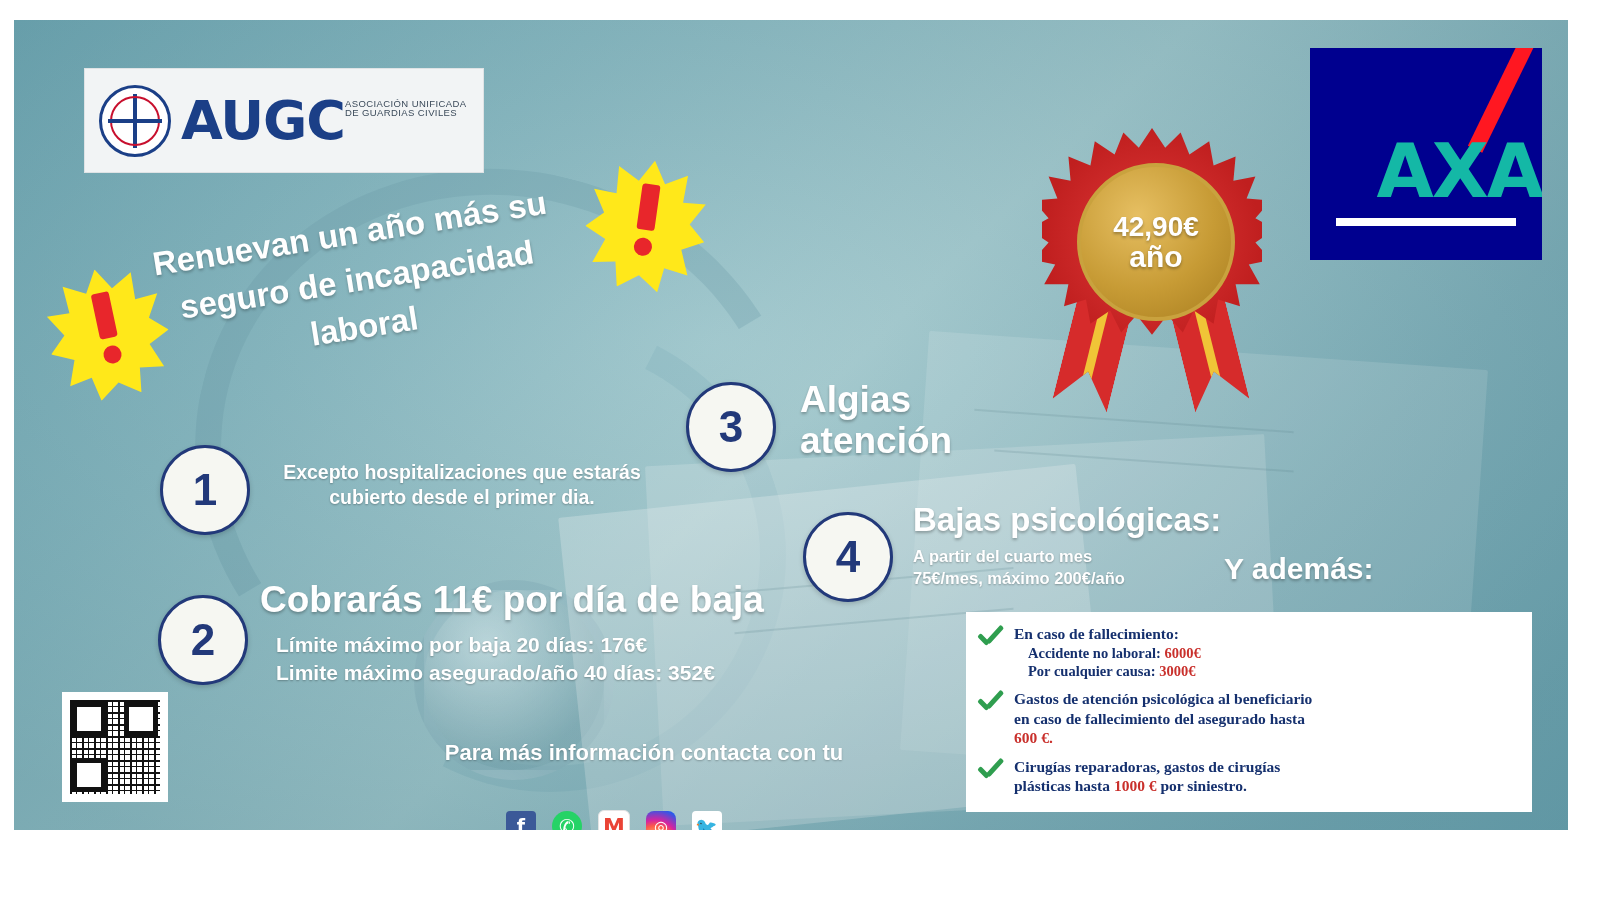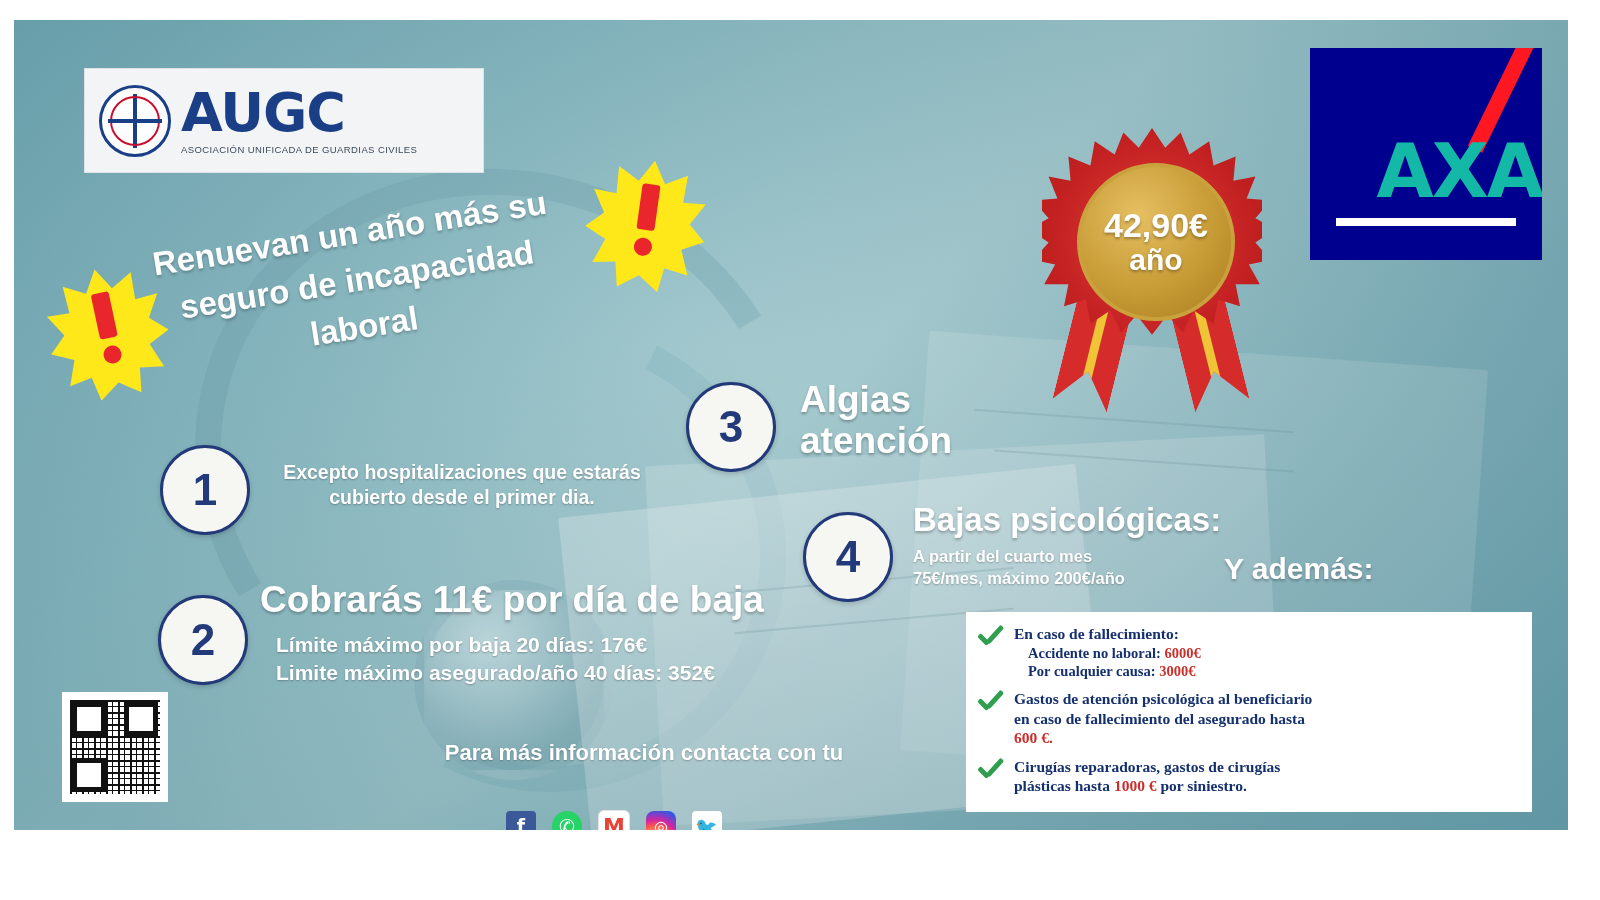--- a/index.html
+++ b/index.html
@@ -103,21 +103,21 @@
     content: "";
     position: absolute; top: 50%; left: 6px;
     width: 54px; height: 4px; margin-top: -2px;
     background: #1b3f87;
   }
   .augc-emblem .ring {
     position: absolute; inset: 8px;
     border-radius: 50%;
     border: 2px solid #c8102e;
   }
-  .augc-text { display: flex; flex-direction: column; line-height: 1; }
+  .augc-text { display: flex; flex-direction: row; line-height: 1; }
   .augc-word {
     font-family: "DejaVu Sans", sans-serif;
     font-weight: bold;
     font-size: 54px;
     letter-spacing: -1px;
     color: #1b3f87;
   }
   .augc-sub {
     font-size: 9.5px;
     letter-spacing: 0.4px;
@@ -247,21 +247,21 @@
     border-radius: 50%;
     background: radial-gradient(circle at 38% 32%, #e6bf62 0%, #c79b35 55%, #a87d1f 100%);
     border: 4px solid #c9a23e;
     display: flex; flex-direction: column;
     align-items: center; justify-content: center;
     color: #ffffff;
     font-weight: bold;
     text-shadow: 0 2px 3px rgba(0,0,0,0.30);
     line-height: 1.05;
   }
-  #rosette .disc .price { font-size: 34px; }
+  #rosette .disc .price { font-size: 28px; }
   #rosette .disc .period { font-size: 30px; }
 
   
   .numcircle {
     position: absolute;
     width: 84px; height: 84px;
     border-radius: 50%;
     background: #f6f7f2;
     border: 3px solid #22397a;
     color: #22397a;

